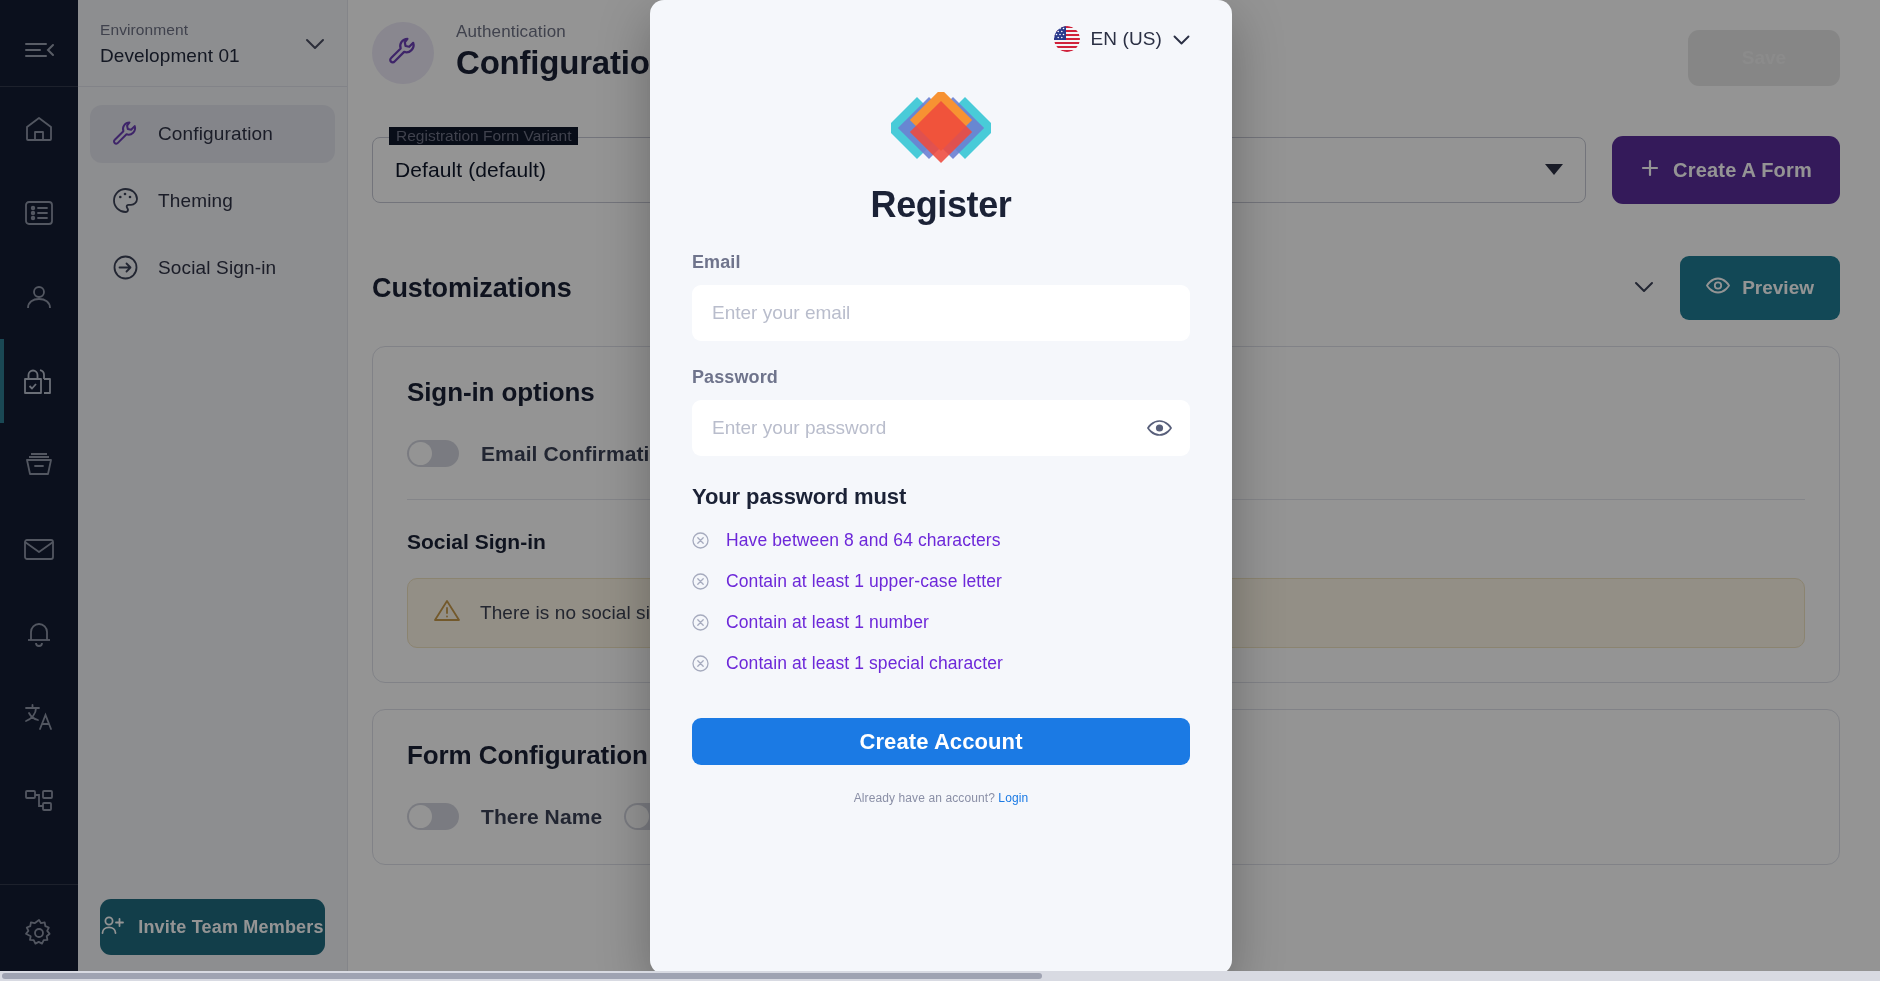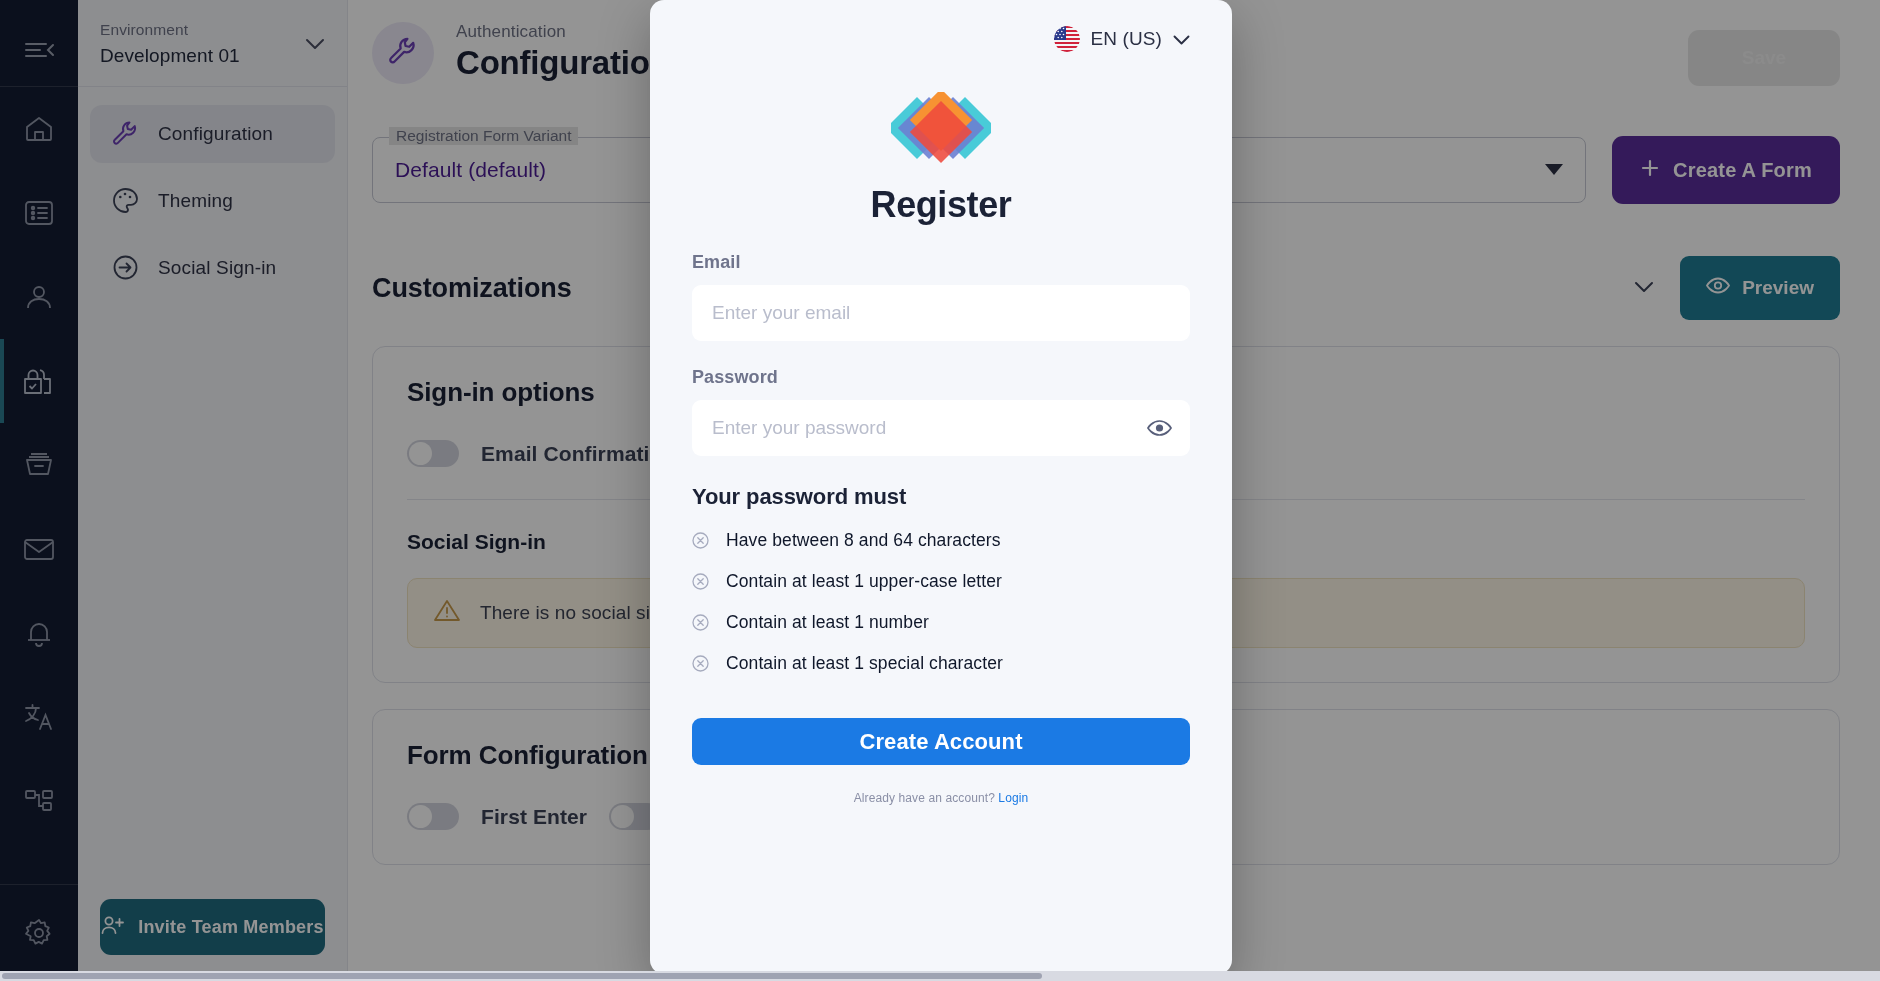--- a/index.html
+++ b/index.html
@@ -117,23 +117,23 @@
   #variant-row {
     margin-top: 52px; display: flex; align-items: center; gap: 26px;
   }
   #variant-field {
     flex: 1 1 auto; position: relative;
     height: 66px; border: 1px solid #c6c9d4; border-radius: 8px;
     display: flex; align-items: center; padding: 0 22px;
   }
   #variant-field .legend {
     position: absolute; top: -11px; left: 16px; padding: 0 7px;
-    background: #e5e5e5; font-size: 15.5px; color: #6e7285;
-  }
-  #variant-field .value { font-size: 21px; color: #4c1d95; letter-spacing: .1px; text-align: center; }
+    background: #0f172a; font-size: 15.5px; color: #6e7285;
+  }
+  #variant-field .value { font-size: 21px; color: #0f172a; letter-spacing: .1px; text-align: center; }
   #variant-field .caret { position: absolute; right: 22px; top: 50%; transform: translateY(-50%); }
   #create-form-btn {
     flex: 0 0 auto; height: 68px; padding: 0 28px;
     border: none; border-radius: 11px; background: #5a2d9c; color: #fff;
     font-family: inherit; font-size: 20px; font-weight: 700; letter-spacing: .2px;
     display: flex; align-items: center; gap: 13px; cursor: pointer;
   }
 
   
   #cust-row {
@@ -215,21 +215,21 @@
   .field-input::placeholder { color: #b9bdcc; }
   #toggle-password-visibility {
     position: absolute; right: 18px; top: 50%; transform: translateY(-50%);
     background: none; border: none; padding: 0; cursor: pointer; line-height: 0;
   }
 
   #pw-rules { margin-top: 28px; }
   #pw-rules-title { font-size: 22px; font-weight: 700; color: #1b2236; letter-spacing: -.1px; }
   .pw-rule {
     display: flex; align-items: center; gap: 17px;
-    margin-top: 20px; font-size: 17.5px; color: #0f172a; letter-spacing: .1px;
+    margin-top: 20px; font-size: 17.5px; color: #6d28d9; letter-spacing: .1px;
   }
   .pw-rule .rule-ico { flex: 0 0 17px; line-height: 0; }
 
   #create-account-btn {
     margin-top: 44px; width: 100%; height: 47px;
     border: none; border-radius: 9px; background: #1b7ae4; color: #fff;
     font-family: inherit; font-size: 22px; font-weight: 700; letter-spacing: .1px;
     cursor: pointer;
   }
   #login-row {
@@ -487,21 +487,21 @@
           </svg>
         </span>
         <span><span>There is no social sign-in provider enabled. Go to the </span><a>Social Sign-in page</a><span> to configure.</span></span>
       </div>
     </section>
 
     <section class="card">
       <h3>Form Configuration</h3>
       <div class="toggle-row">
         <span class="toggle"></span>
-        <span class="toggle-label">First Enter</span>
+        <span class="toggle-label">There Name</span>
         <span class="toggle"></span>
       </div>
     </section>
   </main>
 </div>
 
 <div id="overlay"></div>
 
 <div id="register-modal">
 

